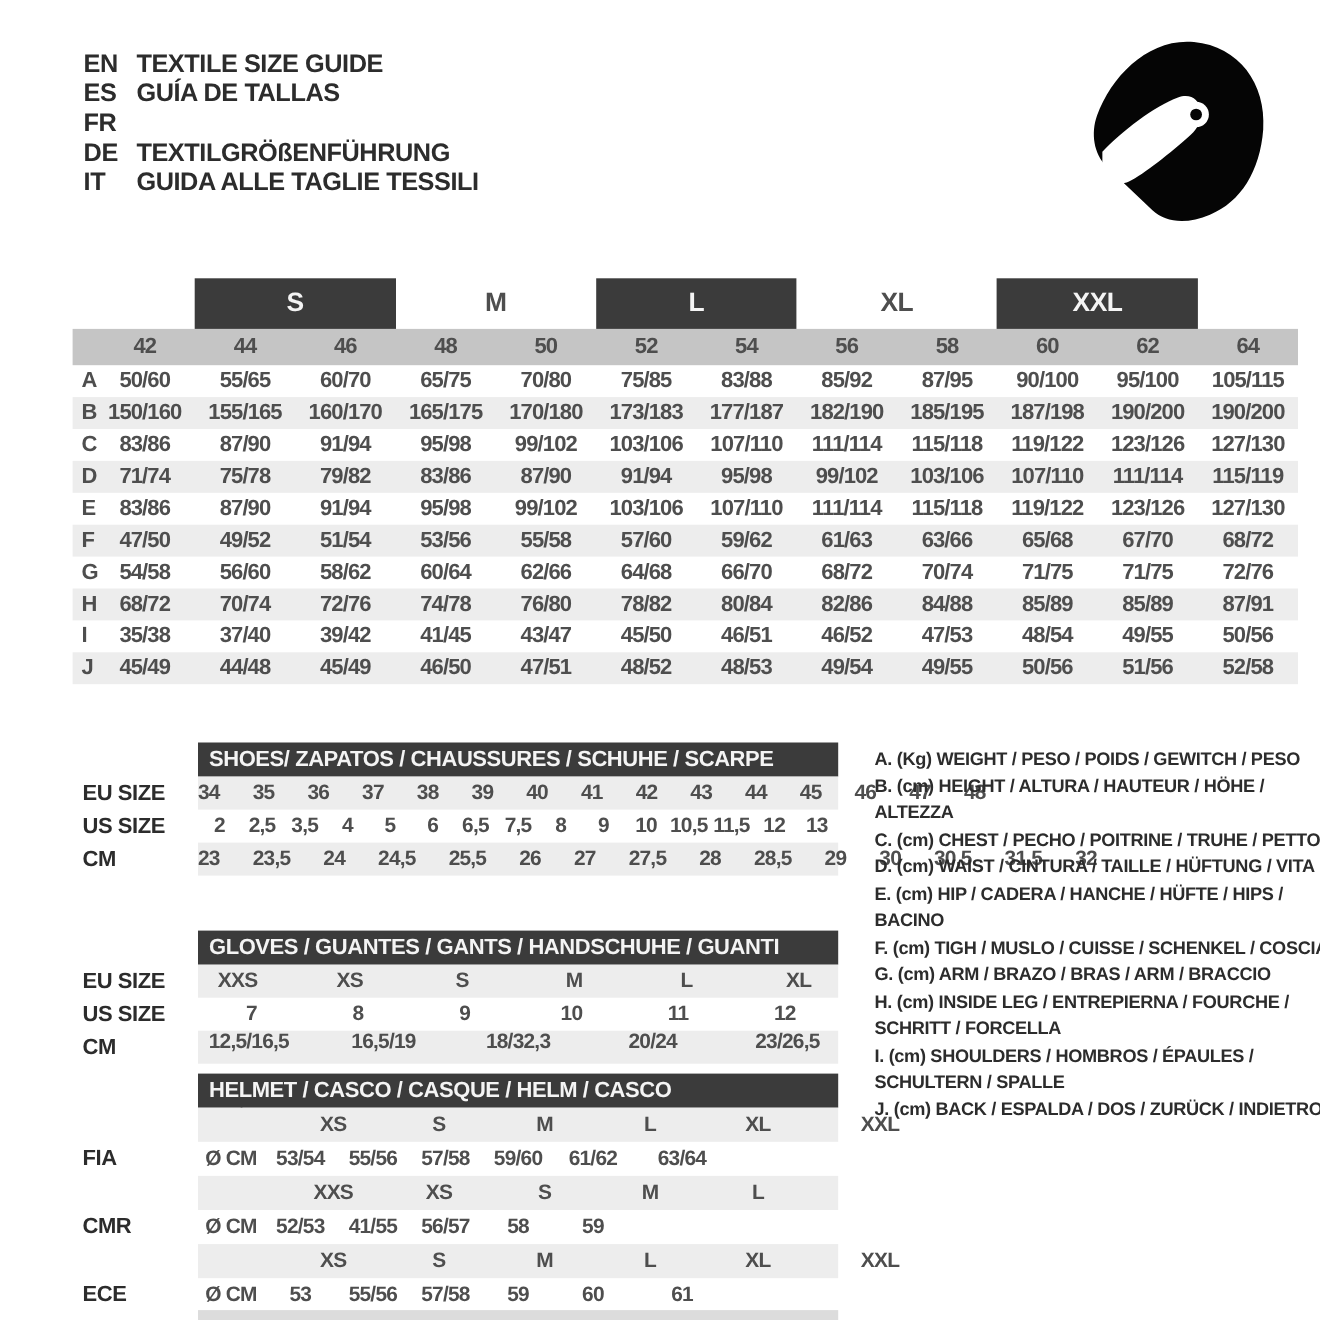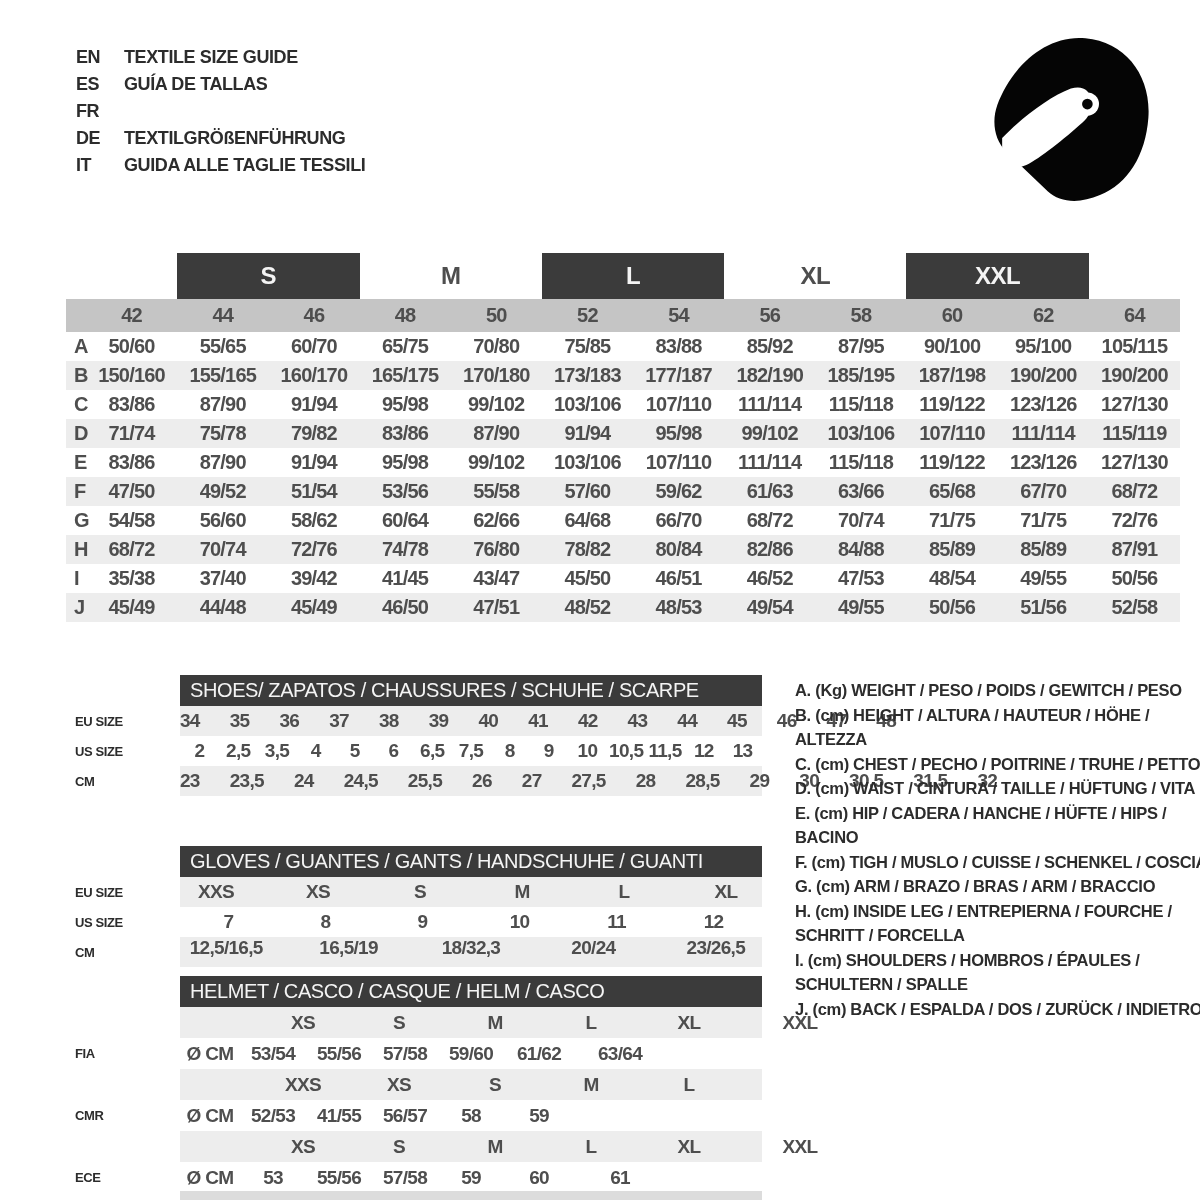--- a/index.html
+++ b/index.html
@@ -5,21 +5,21 @@
   * { margin:0; padding:0; box-sizing:border-box; }
   html,body { width:1200px; height:1200px; }
   body {
     position:relative; background:#fff; overflow:hidden;
     font-family:"Liberation Sans", sans-serif; color:#4e4e4e;
   }
 
   
   .lang-list { position:absolute; left:76px; top:44px; }
   .lang-row { display:flex; height:27px; align-items:center; font-weight:bold;
-              font-size:18px; color:#2c2c2c; letter-spacing:-0.4px; }
+              font-size:23px; color:#2c2c2c; letter-spacing:-0.4px; }
   .lang-code { width:48px; }
 
   
   .helmet-icon { position:absolute; left:976px; top:32px; width:184px; height:180px; }
 
   
   .main-table { position:absolute; left:66px; top:253px; width:1114px; }
   .mt-grid { display:grid; grid-template-columns:20px repeat(12,1fr); }
   .mt-groups { height:46px; }
   .size-group { grid-row:1; display:flex; align-items:center; justify-content:center;
@@ -33,26 +33,26 @@
   .mt-rowlabel { justify-content:flex-start; padding-left:8px; letter-spacing:0; }
 
   
   .section { position:absolute; left:75px; width:690px; }
   #shoes-section  { top:675px; }
   #gloves-section { top:846px; }
   #helmet-section { top:976px; }
   .sec-title-row { display:flex; }
   .sec-label-col { width:105px; }
   .sec-title { width:582px; height:31px; line-height:31px; padding-left:10px;
-               font-weight:normal; font-size:20px; color:#f4f4f4; background:#3b3b3b;
+               font-weight:bold; font-size:20px; color:#f4f4f4; background:#3b3b3b;
                letter-spacing:-0.4px; }
   .sec-row { display:flex; height:30px; }
   #helmet-section .sec-row { height:31px; }
   .sec-label { width:105px; display:flex; align-items:center; font-weight:bold;
-               font-size:13px; color:#2c2c2c; letter-spacing:-0.4px; }
+               font-size:20px; color:#2c2c2c; letter-spacing:-0.4px; }
   .sec-vals { width:582px; display:grid; }
   .sec-vals.stripe { background:#ededed;gap:30px; }
   .sec-cell { display:flex; align-items:center; justify-content:center; font-weight:bold;
               font-size:19px; letter-spacing:-0.7px; }
 
   
   .legend { position:absolute; left:795px; top:678px; width:420px; }
   .legend-item { font-weight:bold; font-size:16.5px; line-height:24.5px; color:#2c2c2c;
                  letter-spacing:-0.3px; }
 

